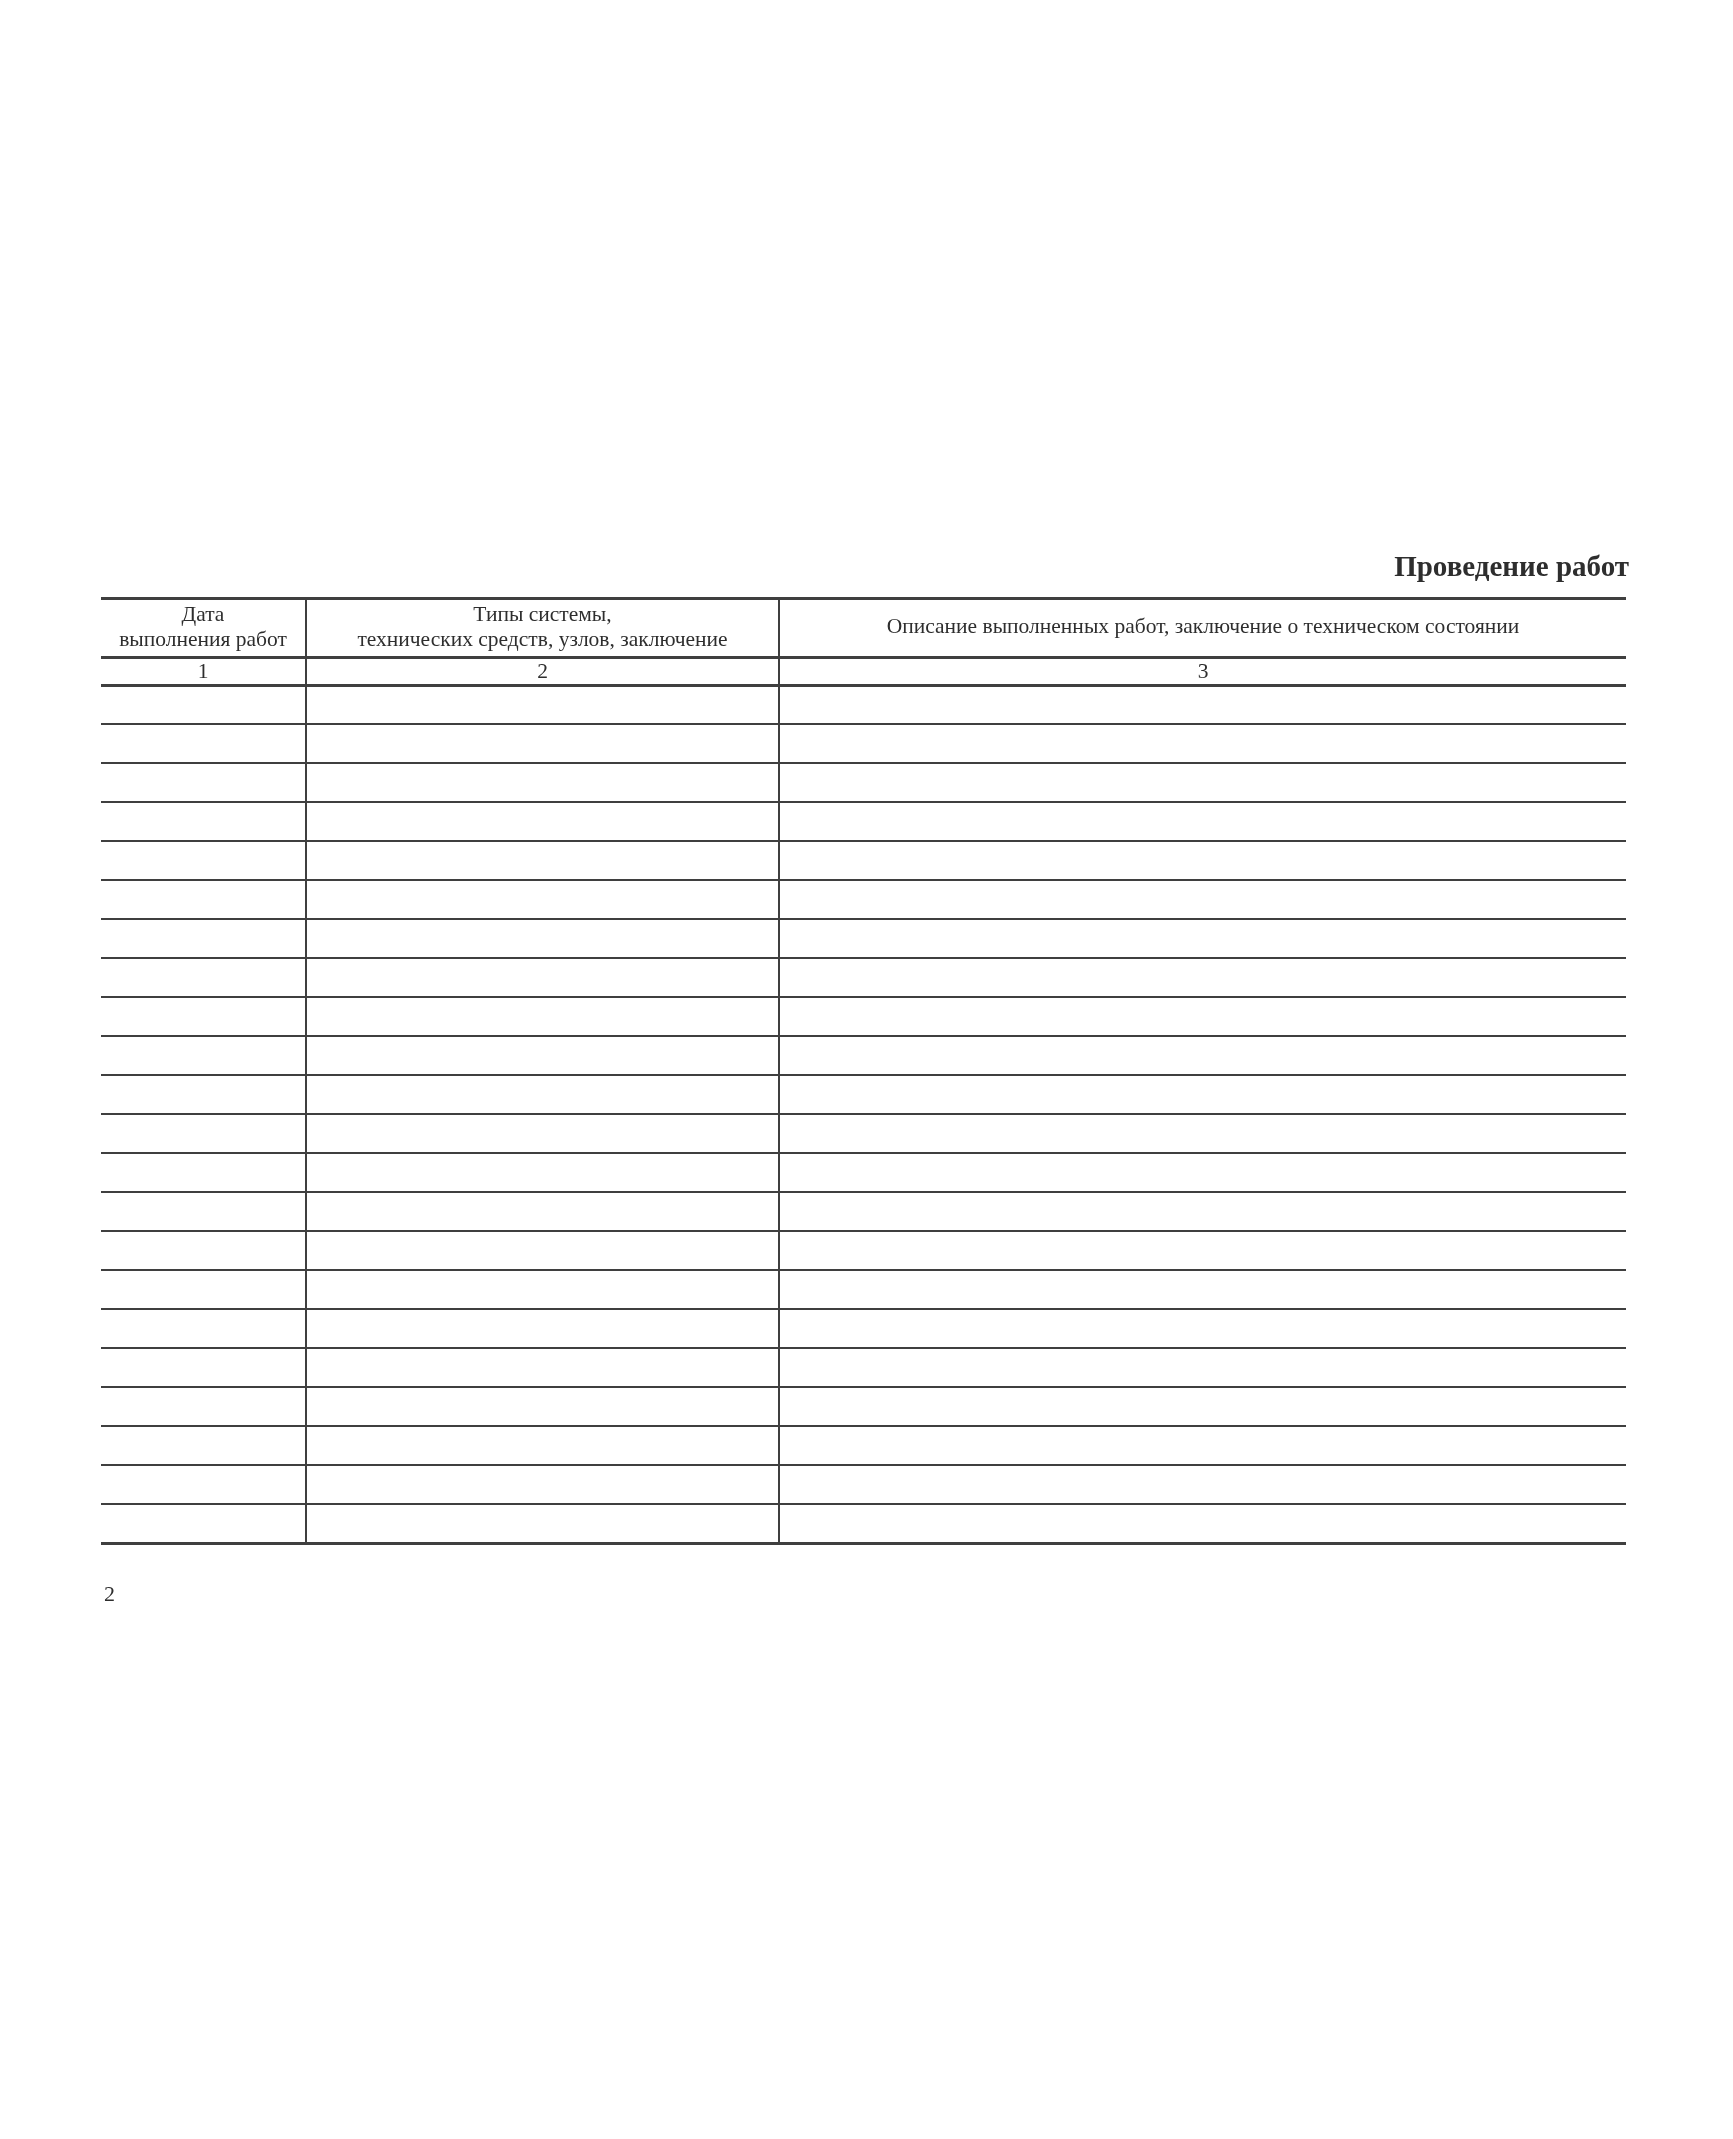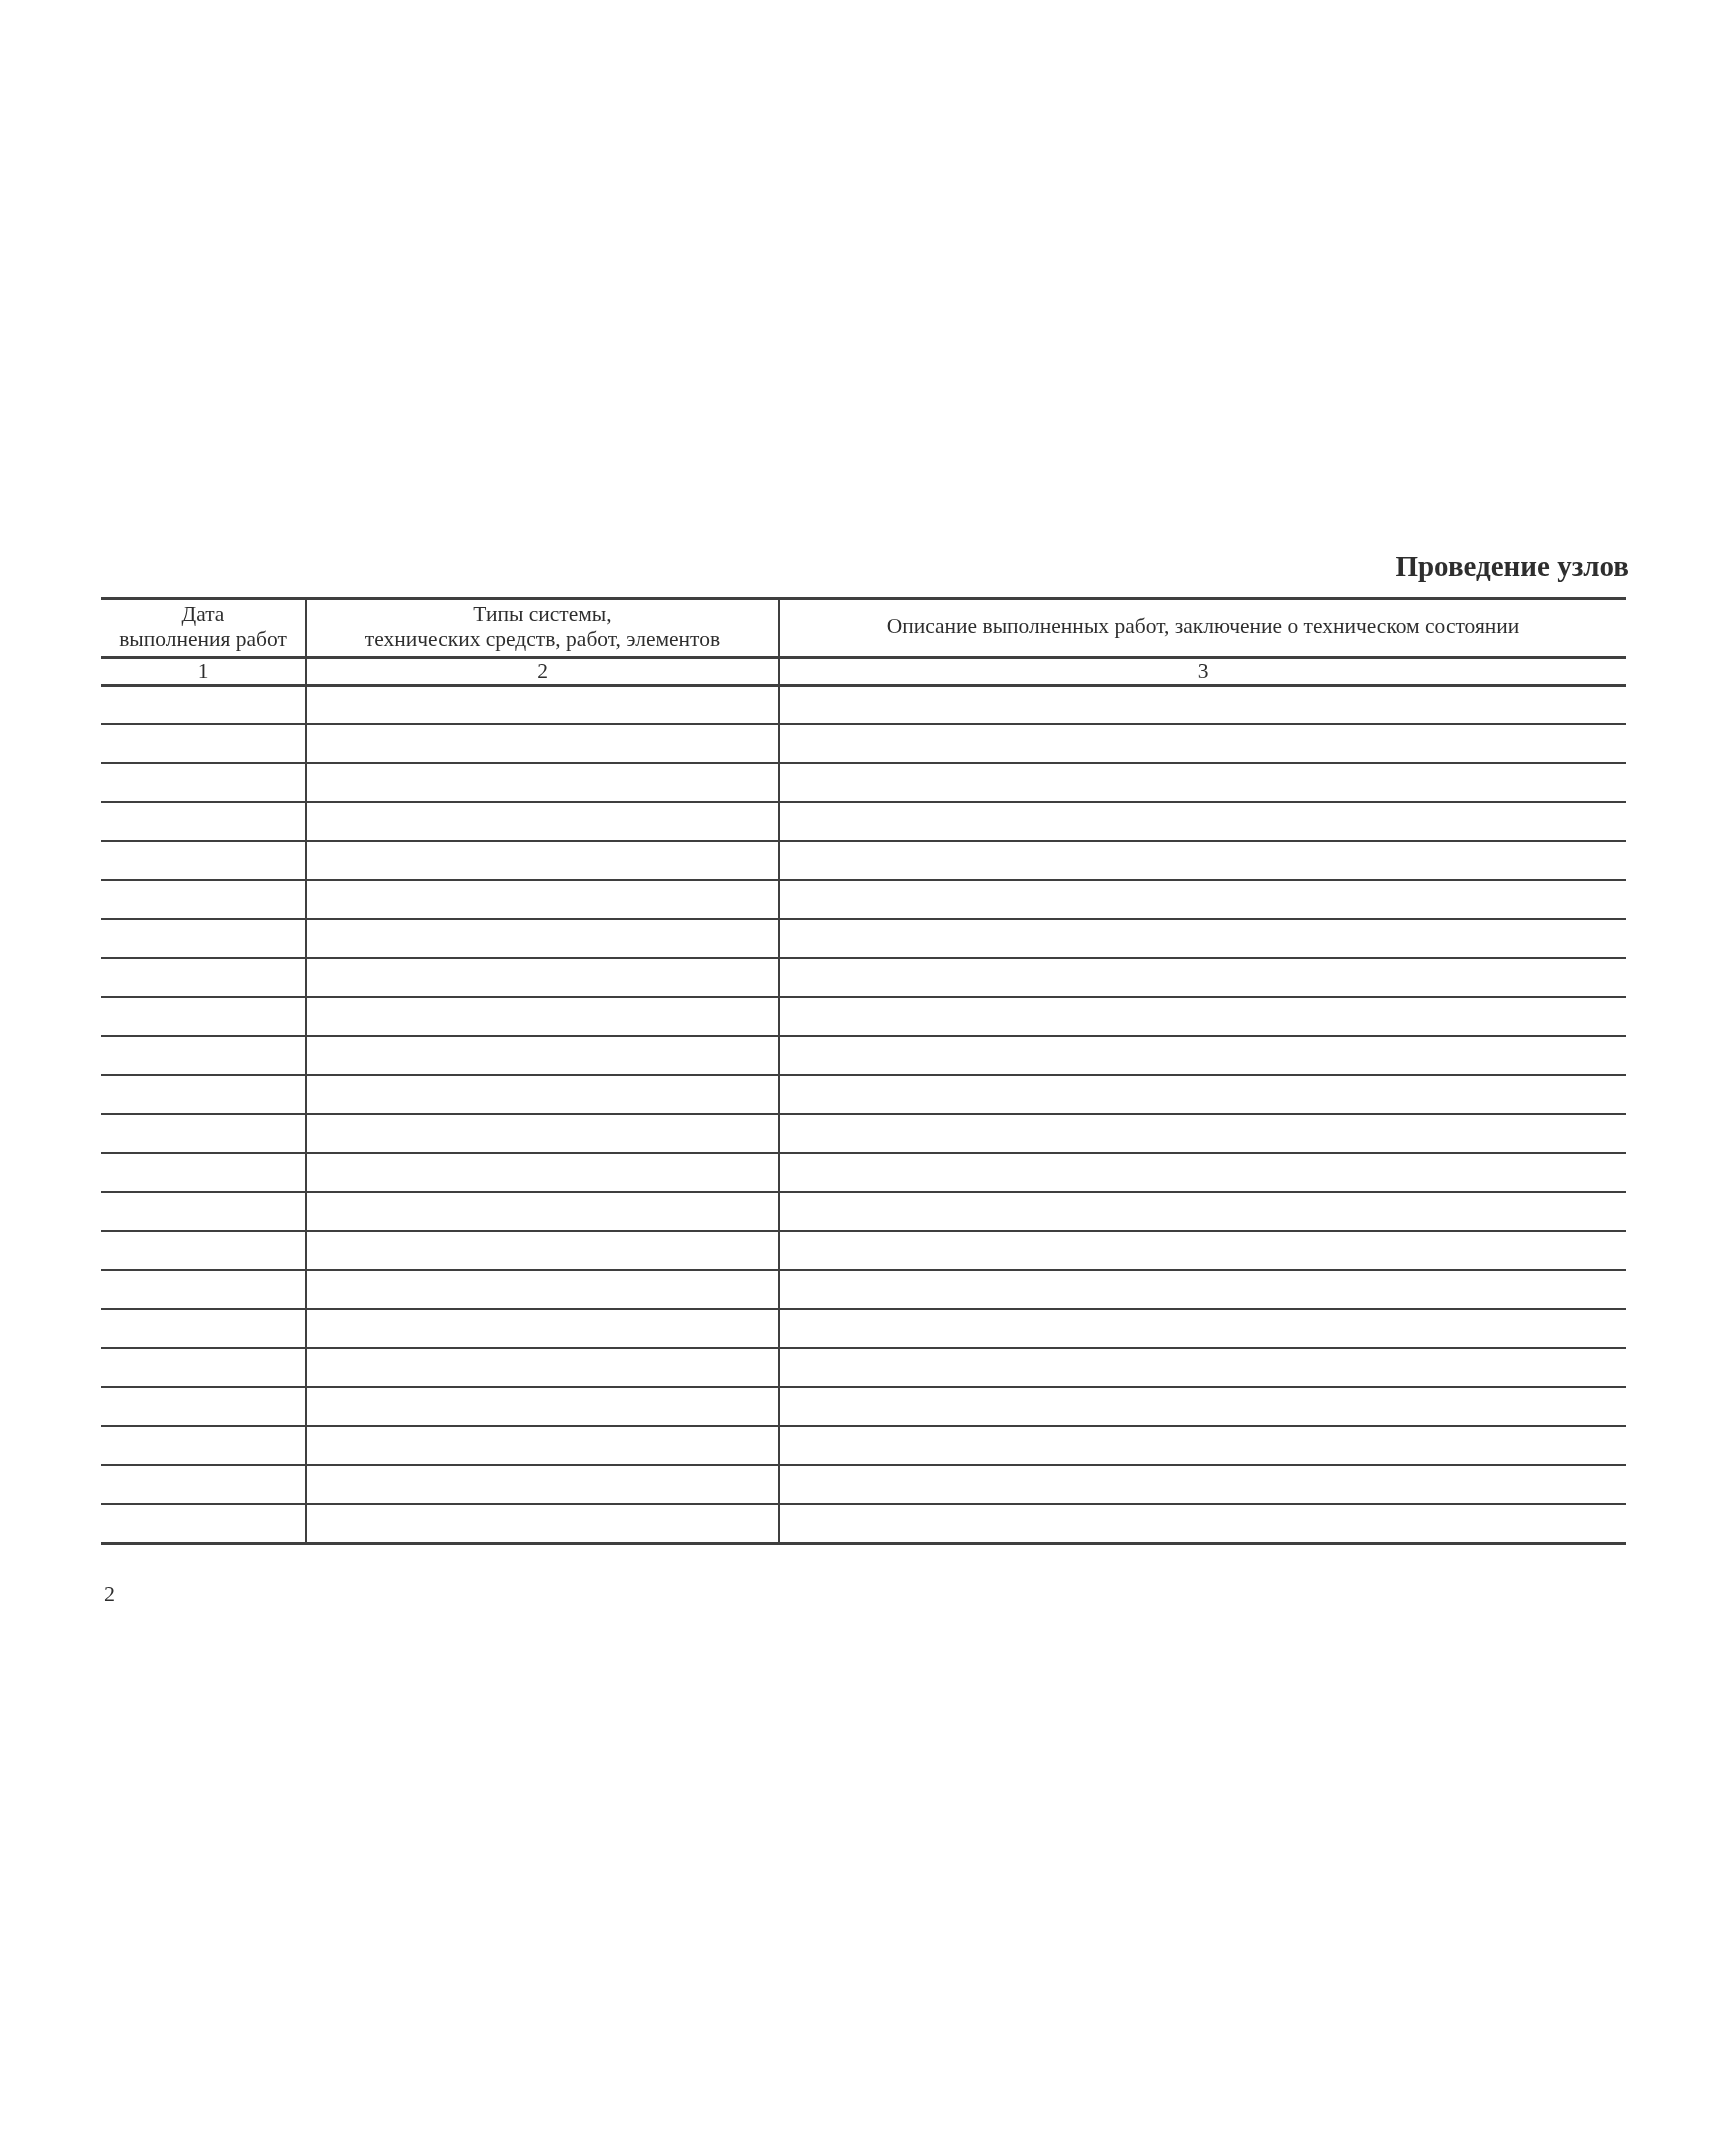--- a/index.html
+++ b/index.html
@@ -76,34 +76,34 @@
     top:1581px;
     font-size:22px;
     color:var(--text);
   }
 </style>
 </head>
 <body>
 
 <div class="page">
 
-  <div class="doc-title">Проведение узлов</div>
+  <div class="doc-title">Проведение работ</div>
 
   <table class="work-table">
     <colgroup>
       <col class="c1">
       <col class="c2">
       <col class="c3">
     </colgroup>
     <thead>
       <tr class="header-row">
         <th>Дата
 выполнения работ</th>
         <th>Типы системы,
-технических средств, работ, элементов</th>
+технических средств, узлов, заключение</th>
         <th>Описание выполненных работ, заключение о техническом состоянии</th>
       </tr>
       <tr class="numbers-row">
         <td>1</td>
         <td>2</td>
         <td>3</td>
       </tr>
     </thead>
     <tbody class="body-rows">
         <tr>

